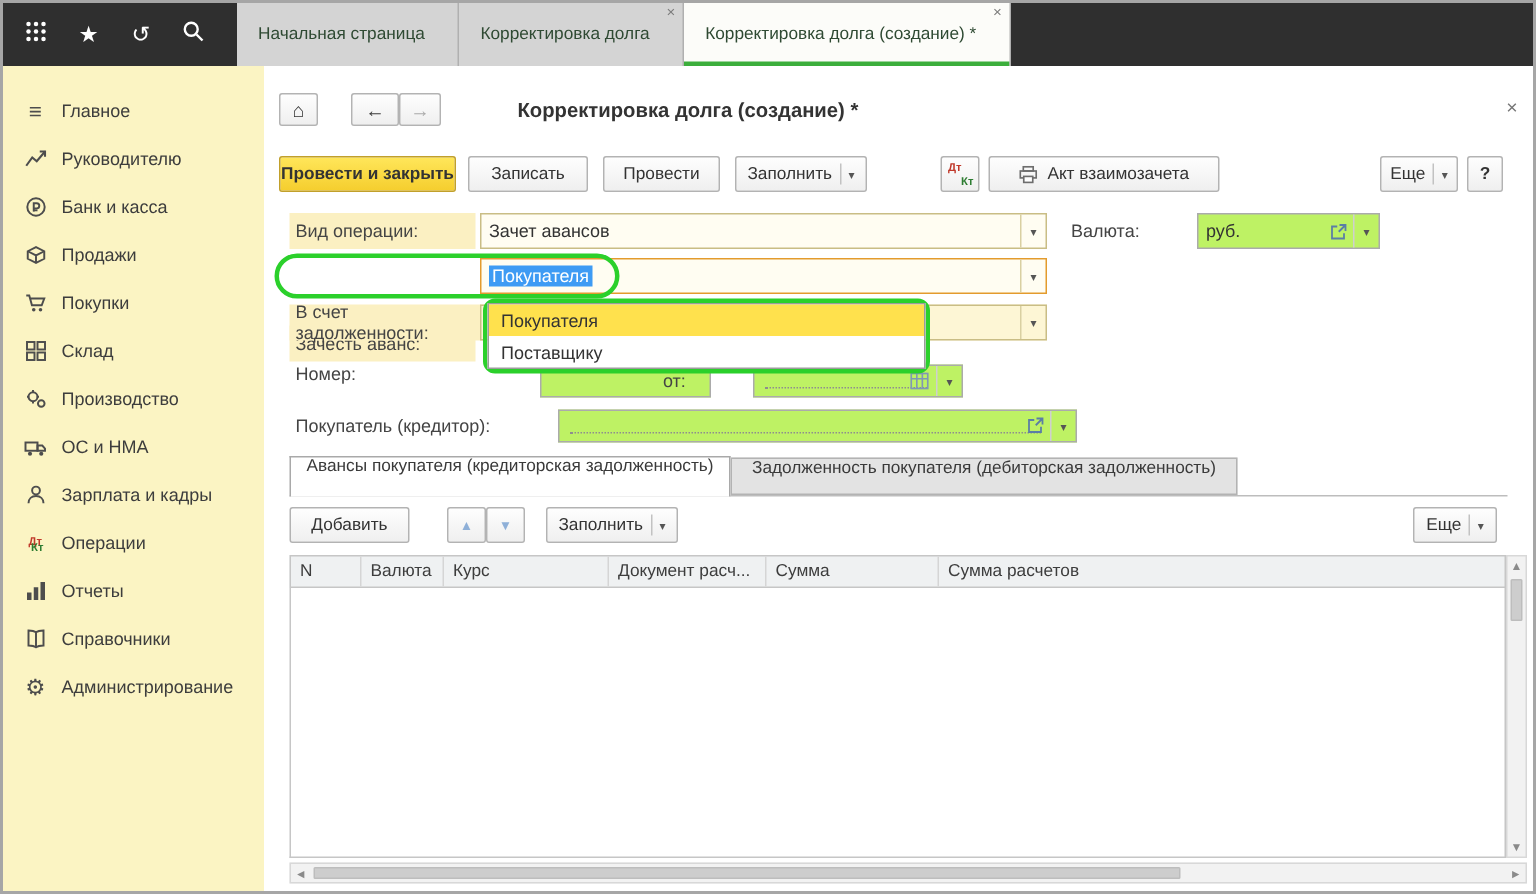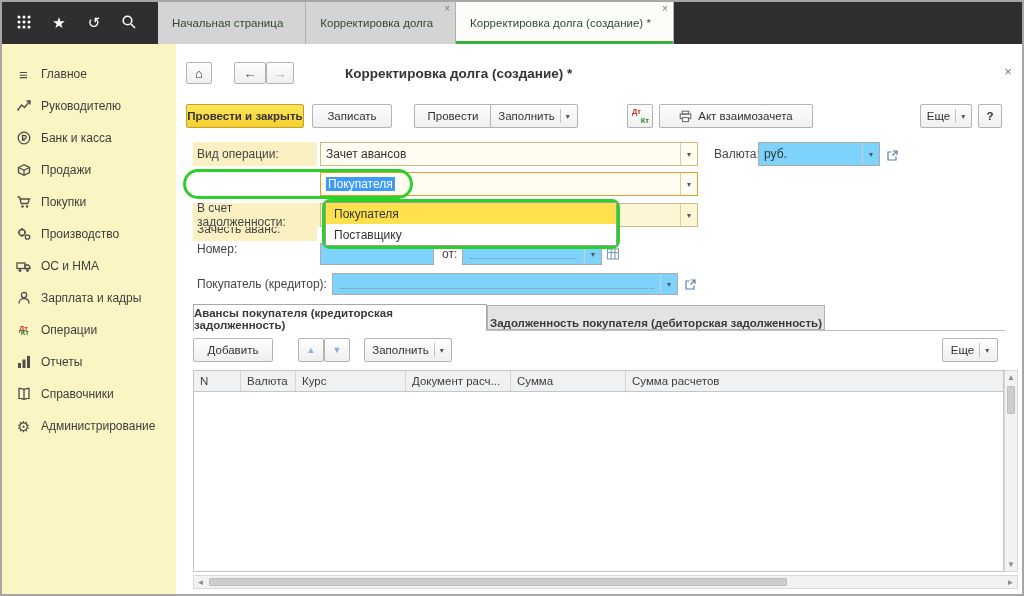--- a/index.html
+++ b/index.html
@@ -31,40 +31,40 @@
          font-size:11.5px; color:#333; cursor:pointer; }
   .btn-yellow { background:linear-gradient(#ffe65a,#f5ce2e); border-color:#c1a02b; font-weight:bold; }
   .vsep { width:1px; height:14px; background:#c2c2c2; margin:0 5px; }
   .ddarw { font-size:8px; color:#555; }
 
   
   .flabel { position:absolute; display:flex; align-items:center; font-size:12px; color:#444; padding-left:4px; }
   .flabel.req { background:#fbf0c2; }
   .combo { position:absolute; display:flex; align-items:center; border:1px solid #c9bd85; background:#fffdf2;
            font-size:12px; color:#333; padding-left:5px; cursor:text; }
-  .combo.white { background:#7dd3fc; border-color:#ababab; }
+  .combo.white { background:#bef264; border-color:#ababab;margin-left:40px; }
   .combo.cream { background:#fdf6d5; }
   .combo.focused { border-color:#e39b2d; }
   .carw { margin-left:auto; align-self:stretch; width:17px; border-left:1px solid #d9d0a2;
           display:flex; align-items:center; justify-content:center; font-size:8px; color:#555; cursor:pointer; }
   .combo.white .carw { border-left-color:#cfcfcf; }
   .sel { background:#3e9bf4; color:#fff; padding:0 2px; }
   .dots { flex:1; height:13px; border-bottom:1px dotted #8e8e8e; margin:0 6px 4px 2px; }
 
   
   .ann { position:absolute; border:3px solid #2bd02b; background:transparent; pointer-events:none; z-index:40; }
 
   
   .ddl { position:absolute; border:3px solid #2bd02b; border-radius:8px; background:#fff; z-index:35; padding:0; }
   .ddl-inner { border:1px solid #9b9b9b; background:#fff; }
   .opt { height:21px; display:flex; align-items:center; padding-left:8px; font-size:12px; color:#333; cursor:pointer; }
   .opt.hl { background:#ffe14d; }
 
   
-  .gtab { position:absolute; display:flex; align-items:flex-end; justify-content:center; font-size:11.5px; color:#3a3a3a; cursor:pointer;font-weight:bold; }
+  .gtab { position:absolute; display:flex; align-items:flex-start; justify-content:center; font-size:11.5px; color:#3a3a3a; cursor:pointer; }
   .gtab.active { background:#fff; border:1px solid #a9a9a9; border-bottom:none; z-index:3; }
   .gtab.idle { background:#e3e3e3; border:1px solid #b3b3b3; }
   .tabline { position:absolute; height:1px; background:#bdbdbd; z-index:1; }
 
   
   .ghead { position:absolute; display:flex; background:#eff1f2; border:1px solid #c6c6c6; z-index:2; }
   .gcell { height:20px; line-height:20px; font-size:11.5px; color:#3d3d3d; padding-left:6px;
            border-right:1px solid #d5d5d5; overflow:hidden; white-space:nowrap; }
   .gcell:last-child { border-right:none; }
   .gbody { position:absolute; background:#fff; border:1px solid #c6c6c6; border-top:none; }
@@ -165,20 +165,31 @@
             <path d="M1.5 3h2l1.8 6.5h6.5l1.7-4.5H4.2"></path>
             <circle cx="6.5" cy="12.5" r="1.2" fill="#4d4d4d" stroke="none"></circle>
             <circle cx="11" cy="12.5" r="1.2" fill="#4d4d4d" stroke="none"></circle>
           </svg>
         </span>
       <span>Покупки</span>
     </div>
     <div class="sitem">
       <span class="sicon">
           <svg width="16" height="16" viewBox="0 0 16 16" fill="none" stroke="#4d4d4d" stroke-width="1.3">
+            <rect x="2" y="2" width="5" height="5"></rect>
+            <rect x="9" y="2" width="5" height="5"></rect>
+            <rect x="2" y="9" width="5" height="5"></rect>
+            <rect x="9" y="9" width="5" height="5"></rect>
+          </svg>
+        </span>
+      <span>Склад</span>
+    </div>
+    <div class="sitem">
+      <span class="sicon">
+          <svg width="16" height="16" viewBox="0 0 16 16" fill="none" stroke="#4d4d4d" stroke-width="1.3">
             <circle cx="6" cy="6.5" r="3"></circle>
             <circle cx="11.5" cy="11" r="2.2"></circle>
             <path d="M6 2v1.5M6 9.5V11M2 6.5h1.5M8.5 6.5H10"></path>
           </svg>
         </span>
       <span>Производство</span>
     </div>
     <div class="sitem">
       <span class="sicon">
           <svg width="16" height="16" viewBox="0 0 16 16" fill="none" stroke="#4d4d4d" stroke-width="1.3">
@@ -246,21 +257,21 @@
   </div>
   <div style="position:absolute; left:343px; top:64px; font-size:13.5px; font-weight:bold; color:#333;">Корректировка долга (создание) *</div>
   <div style="position:absolute; left:998px; top:62px; width:16px; height:16px; text-align:center; font-size:13px; color:#777; cursor:pointer;">×</div>
 
   <div class="btn btn-yellow" style="left:184px; top:102px; width:118px; height:24px;">
     <span>Провести и закрыть</span>
   </div>
   <div class="btn" style="left:310px; top:102px; width:80px; height:24px;">
     <span>Записать</span>
   </div>
-  <div class="btn" style="left:400px; top:102px; width:78px; height:24px;margin-left:12px;">
+  <div class="btn" style="left:400px; top:102px; width:78px; height:24px;">
     <span>Провести</span>
   </div>
   <div class="btn" style="left:488px; top:102px; width:88px; height:24px;">
     <span>Заполнить</span>
     <span class="vsep"></span>
     <span class="ddarw">▾</span>
   </div>
   <div class="btn" style="left:625px; top:102px; width:26px; height:24px;">
     <span class="dtkt">
         <span class="dt">Дт</span>

